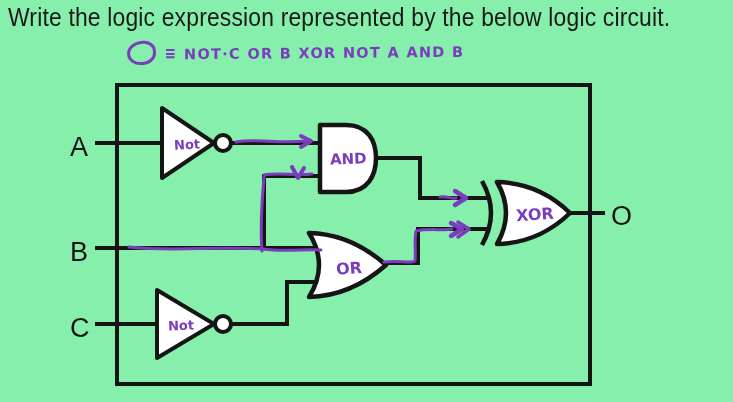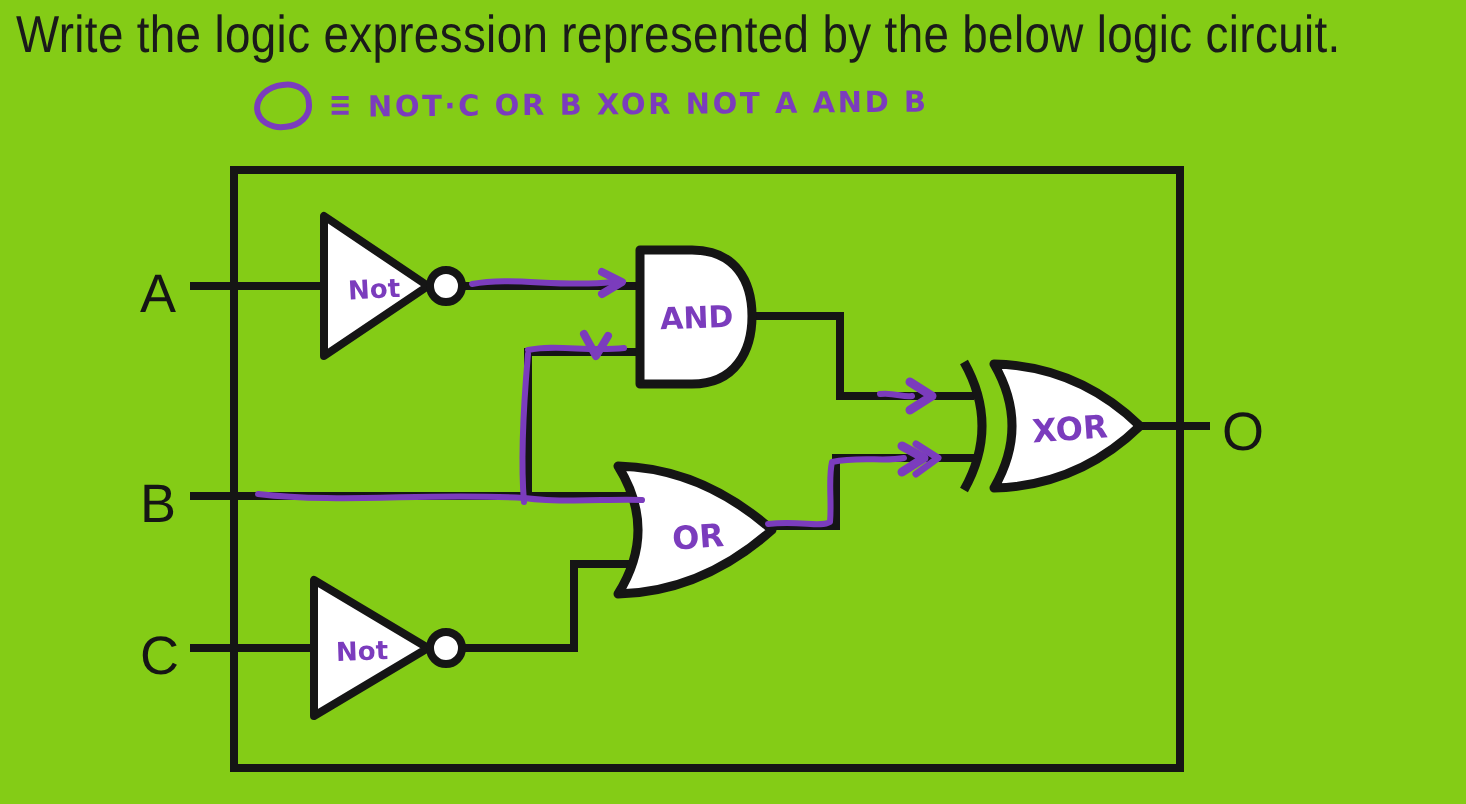--- a/index.html
+++ b/index.html
@@ -1,19 +1,19 @@
 <!DOCTYPE html>
 <html><head>
 <meta charset="utf-8">
 <style>
   html,body{margin:0;padding:0;background:#ffffff;}
   .page{
     position:relative;
     width:733px;height:402px;
-    background:#84cc16;
+    background:#86efac;
     overflow:hidden;
     font-family:"Liberation Sans", sans-serif;
   }
   .title{
     position:absolute;
     left:8px;top:2px;
     font-size:26px;
     color:#1a1a1a;
     white-space:nowrap;
     transform:scaleX(0.88);

